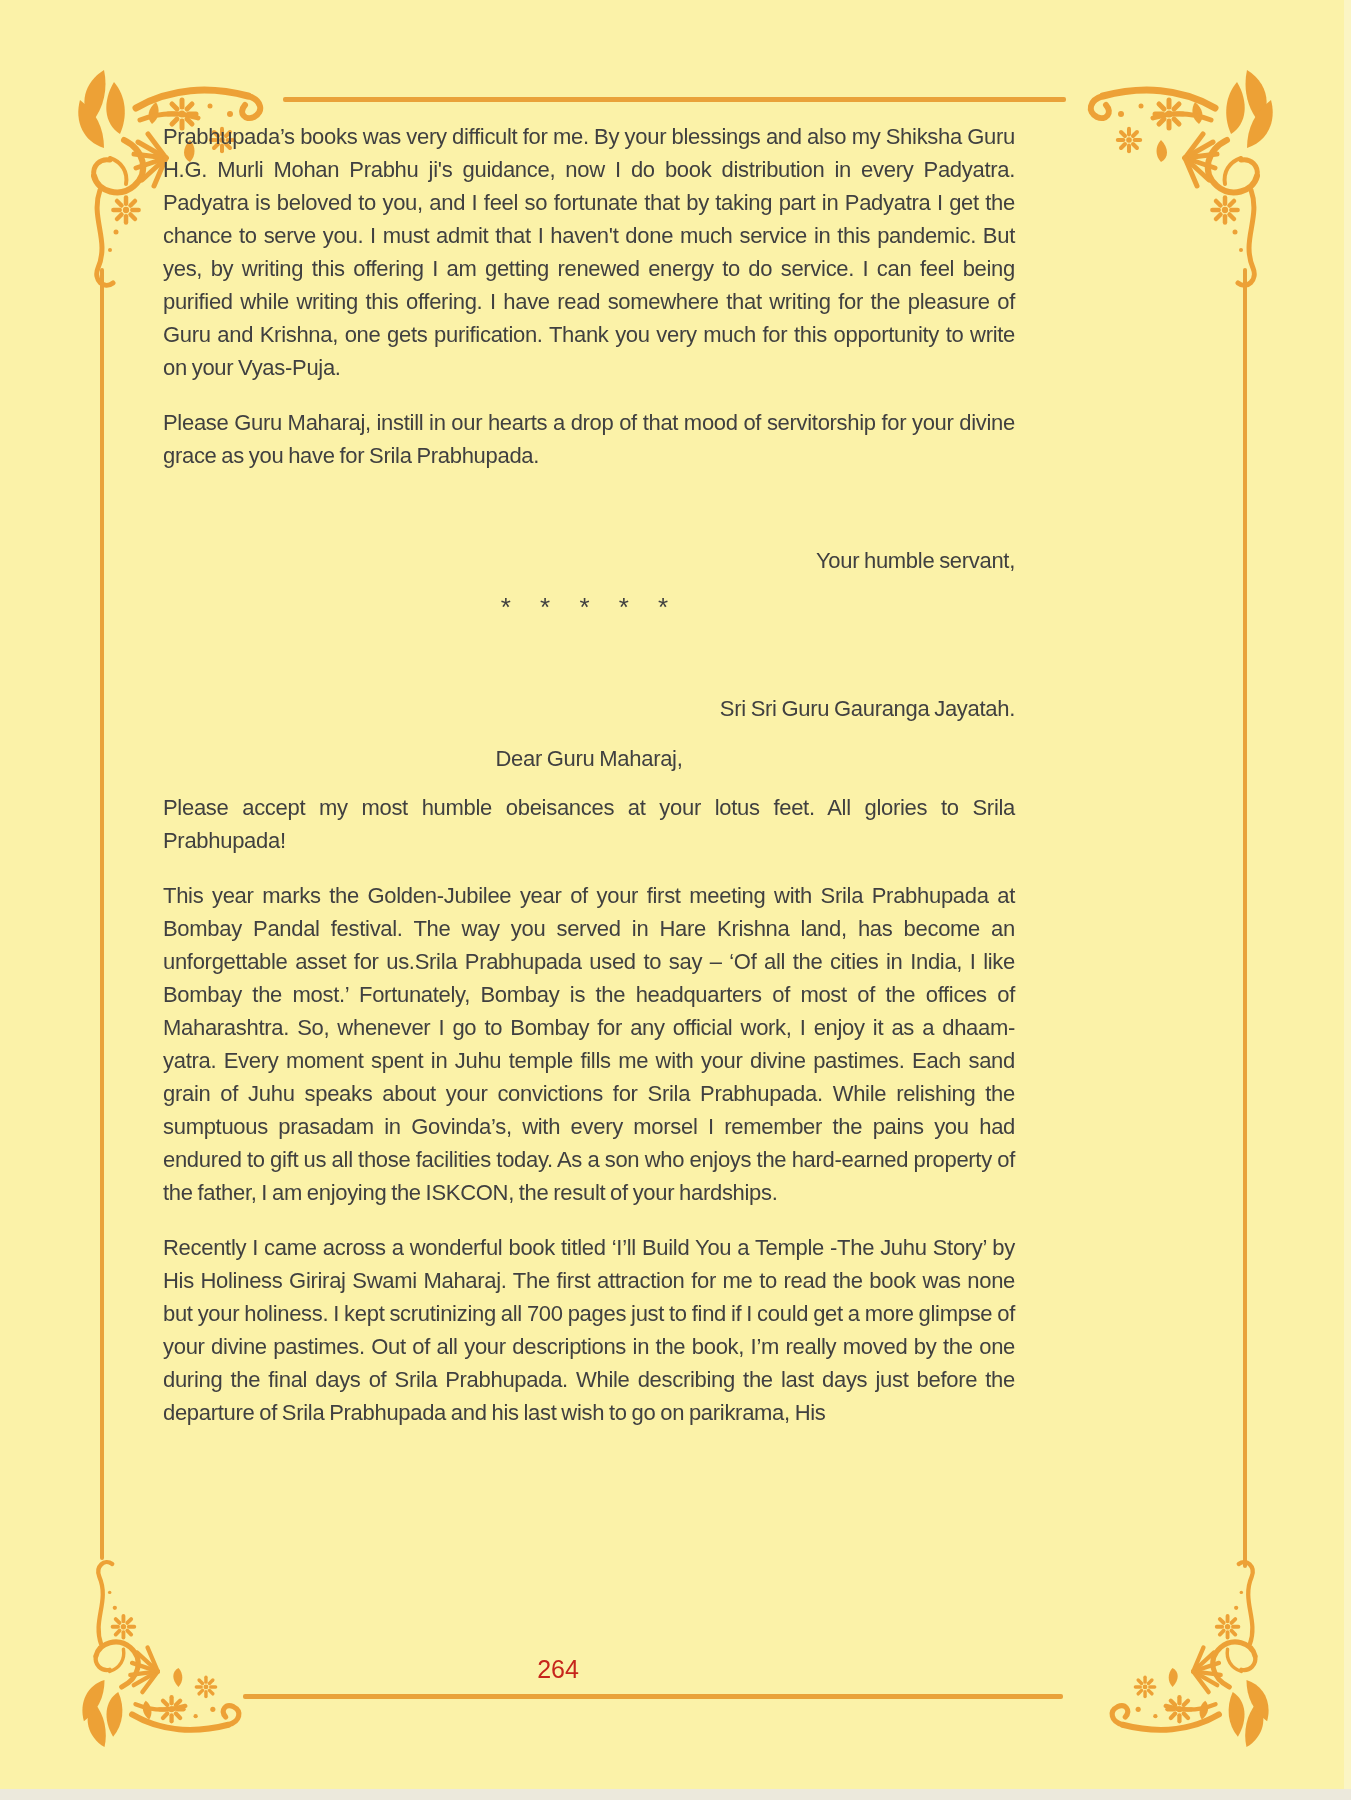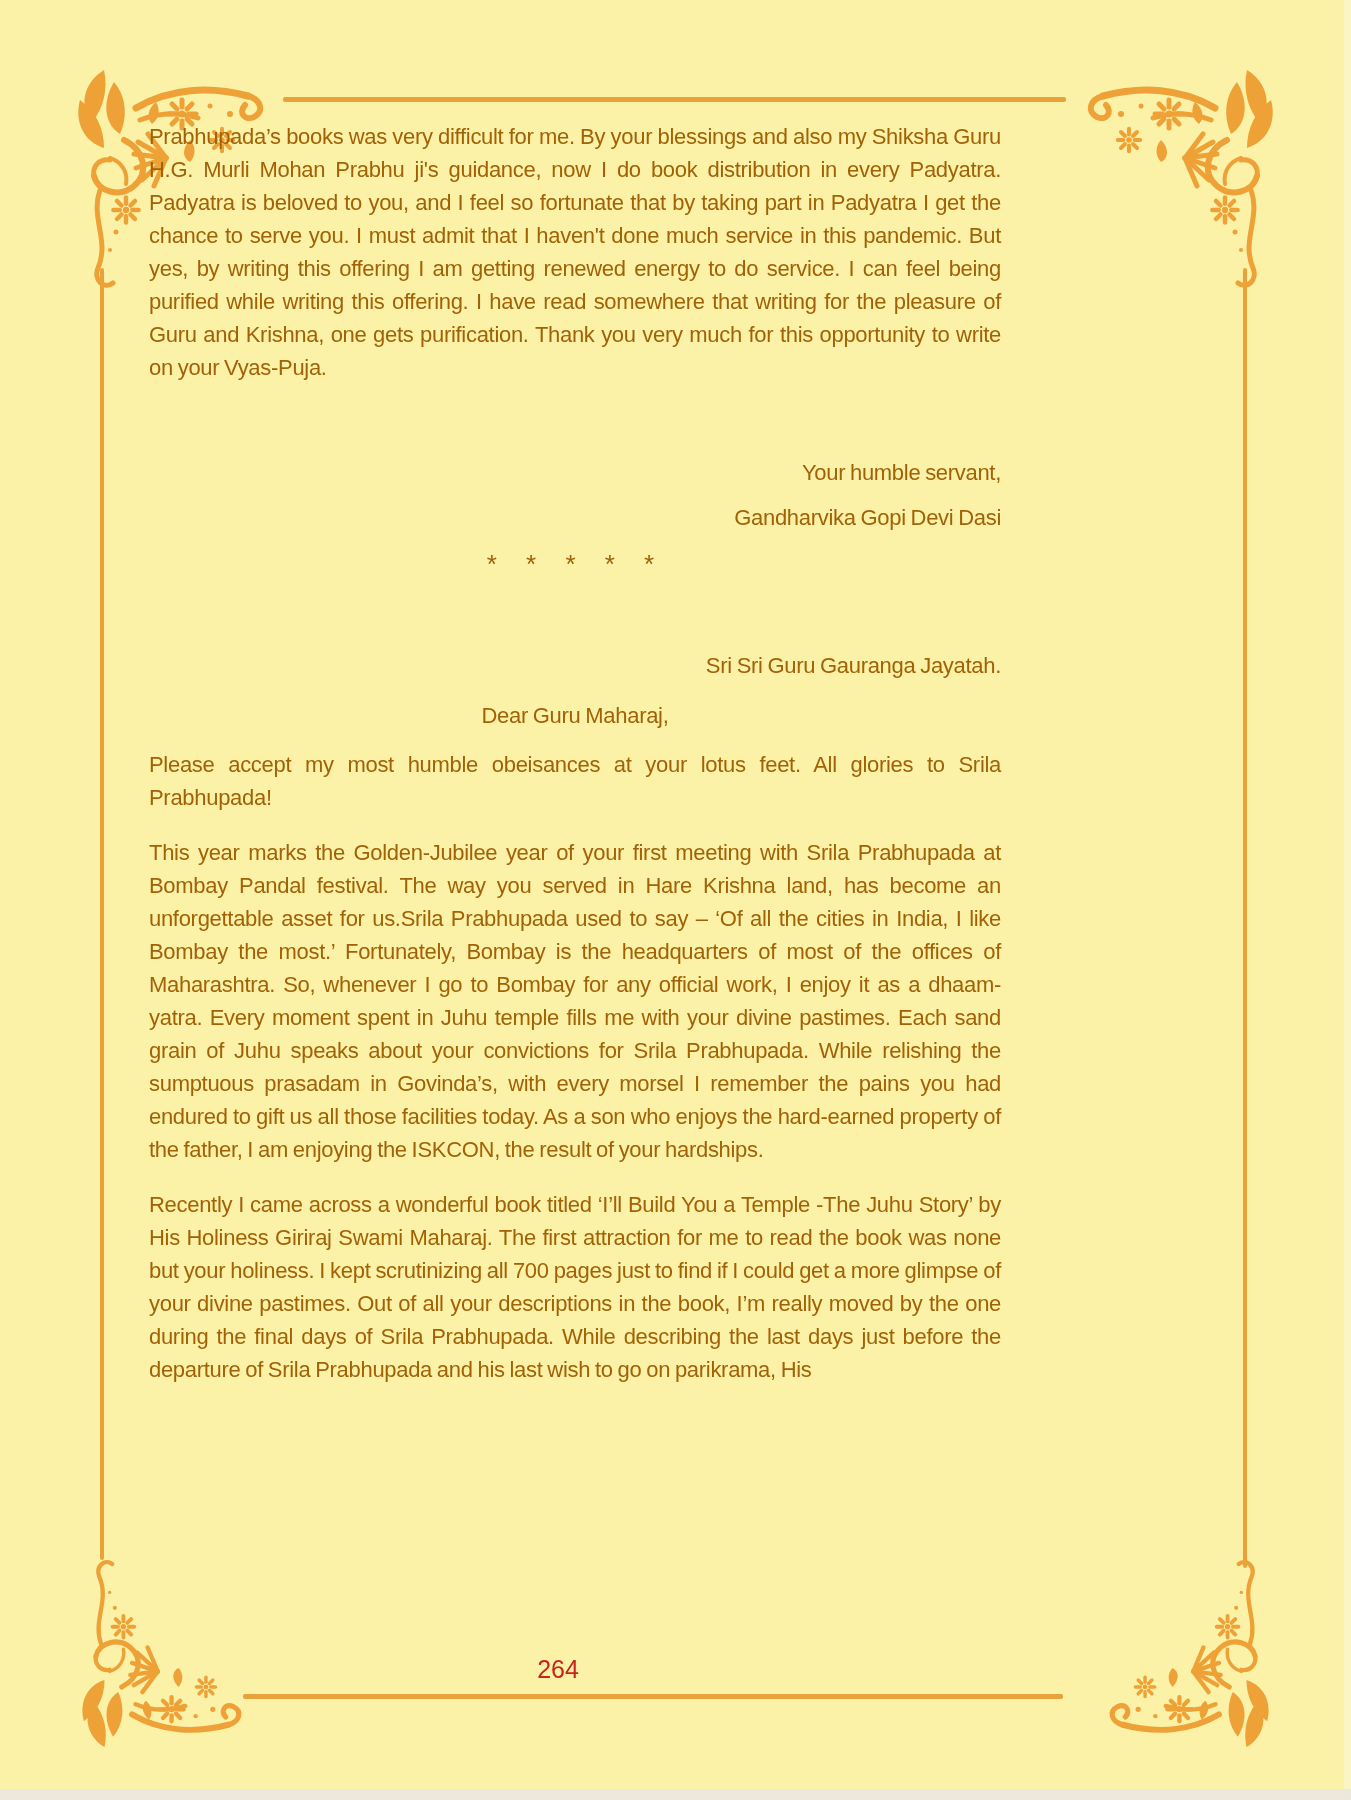--- a/index.html
+++ b/index.html
@@ -23,23 +23,23 @@
 
   
   .corner { position:absolute; width:225px; height:235px; }
   .c-tl { left:70px;  top:62px; }
   .c-tr { right:70px; top:62px; transform:scaleX(-1); }
   .c-bl { left:74px;  top:1552px; width:196px; height:202px; transform:scaleY(-1); }
   .c-br { right:74px; top:1552px; width:196px; height:202px; transform:scale(-1,-1); }
 
   
   .text-col {
-    position:absolute; left:149px; top:120px; width:852px;
+    position:absolute; left:163px; top:120px; width:852px;
     font-size:22px; line-height:33px; letter-spacing:-0.3px; word-spacing:-1px;
-    color:#a16207; text-align:justify;
+    color:#404040; text-align:justify;
   }
   .text-col p { margin:0 0 22px; }
   .p-sig { text-align:right; margin:0 0 12px !important; }
   .gap-before-sig { margin-top:72px !important; }
   .stars { text-align:center; letter-spacing:9px; word-spacing:4px; font-size:26px; margin:14px 0 0 !important; }
   .invocation { text-align:right; margin:68px 0 17px !important; }
   .salutation { text-align:center; margin:0 0 16px !important; }
   .last { margin-bottom:0 !important; }
 
   .page-number {
@@ -116,23 +116,23 @@
     </svg>
   <svg class="corner c-bl" viewBox="0 0 225 235">
       <use href="#corner-flourish"></use>
     </svg>
   <svg class="corner c-br" viewBox="0 0 225 235">
       <use href="#corner-flourish"></use>
     </svg>
 
   <div class="text-col">
     <p>Prabhupada’s books was very difficult for me. By your blessings and also my Shiksha Guru H.G. Murli Mohan Prabhu ji's guidance, now I do book distribution in every Padyatra. Padyatra is beloved to you, and I feel so fortunate that by taking part in Padyatra I get the chance to serve you. I must admit that I haven't done much service in this pandemic. But yes, by writing this offering I am getting renewed energy to do service. I can feel being purified while writing this offering. I have read somewhere that writing for the pleasure of Guru and Krishna, one gets purification. Thank you very much for this opportunity to write on your Vyas-Puja.</p>
+    <p>Please Guru Maharaj, instill in our hearts a drop of that mood of servitorship for your divine grace as you have for Srila Prabhupada.</p>
 
     <p class="p-sig gap-before-sig">Your humble servant,</p>
-    <p class="p-sig">Gandharvika Gopi Devi Dasi</p>
 
     <p class="stars">* * * * *</p>
 
     <p class="invocation">Sri Sri Guru Gauranga Jayatah.</p>
     <p class="salutation">Dear Guru Maharaj,</p>
     <p>Please accept my most humble obeisances at your lotus feet. All glories to Srila Prabhupada!</p>
     <p>This year marks the Golden-Jubilee year of your first meeting with Srila Prabhupada at Bombay Pandal festival. The way you served in Hare Krishna land, has become an unforgettable asset for us.Srila Prabhupada used to say – ‘Of all the cities in India, I like Bombay the most.’ Fortunately, Bombay is the headquarters of most of the offices of Maharashtra. So, whenever I go to Bombay for any official work, I enjoy it as a dhaam-yatra. Every moment spent in Juhu temple fills me with your divine pastimes. Each sand grain of Juhu speaks about your convictions for Srila Prabhupada. While relishing the sumptuous prasadam in Govinda’s, with every morsel I remember the pains you had endured to gift us all those facilities today. As a son who enjoys the hard-earned property of the father, I am enjoying the ISKCON, the result of your hardships.</p>
     <p class="last">Recently I came across a wonderful book titled ‘I’ll Build You a Temple -The Juhu Story’ by His Holiness Giriraj Swami Maharaj. The first attraction for me to read the book was none but your holiness. I kept scrutinizing all 700 pages just to find if I could get a more glimpse of your divine pastimes. Out of all your descriptions in the book, I’m really moved by the one during the final days of Srila Prabhupada. While describing the last days just before the departure of Srila Prabhupada and his last wish to go on parikrama, His</p>
   </div>
 

